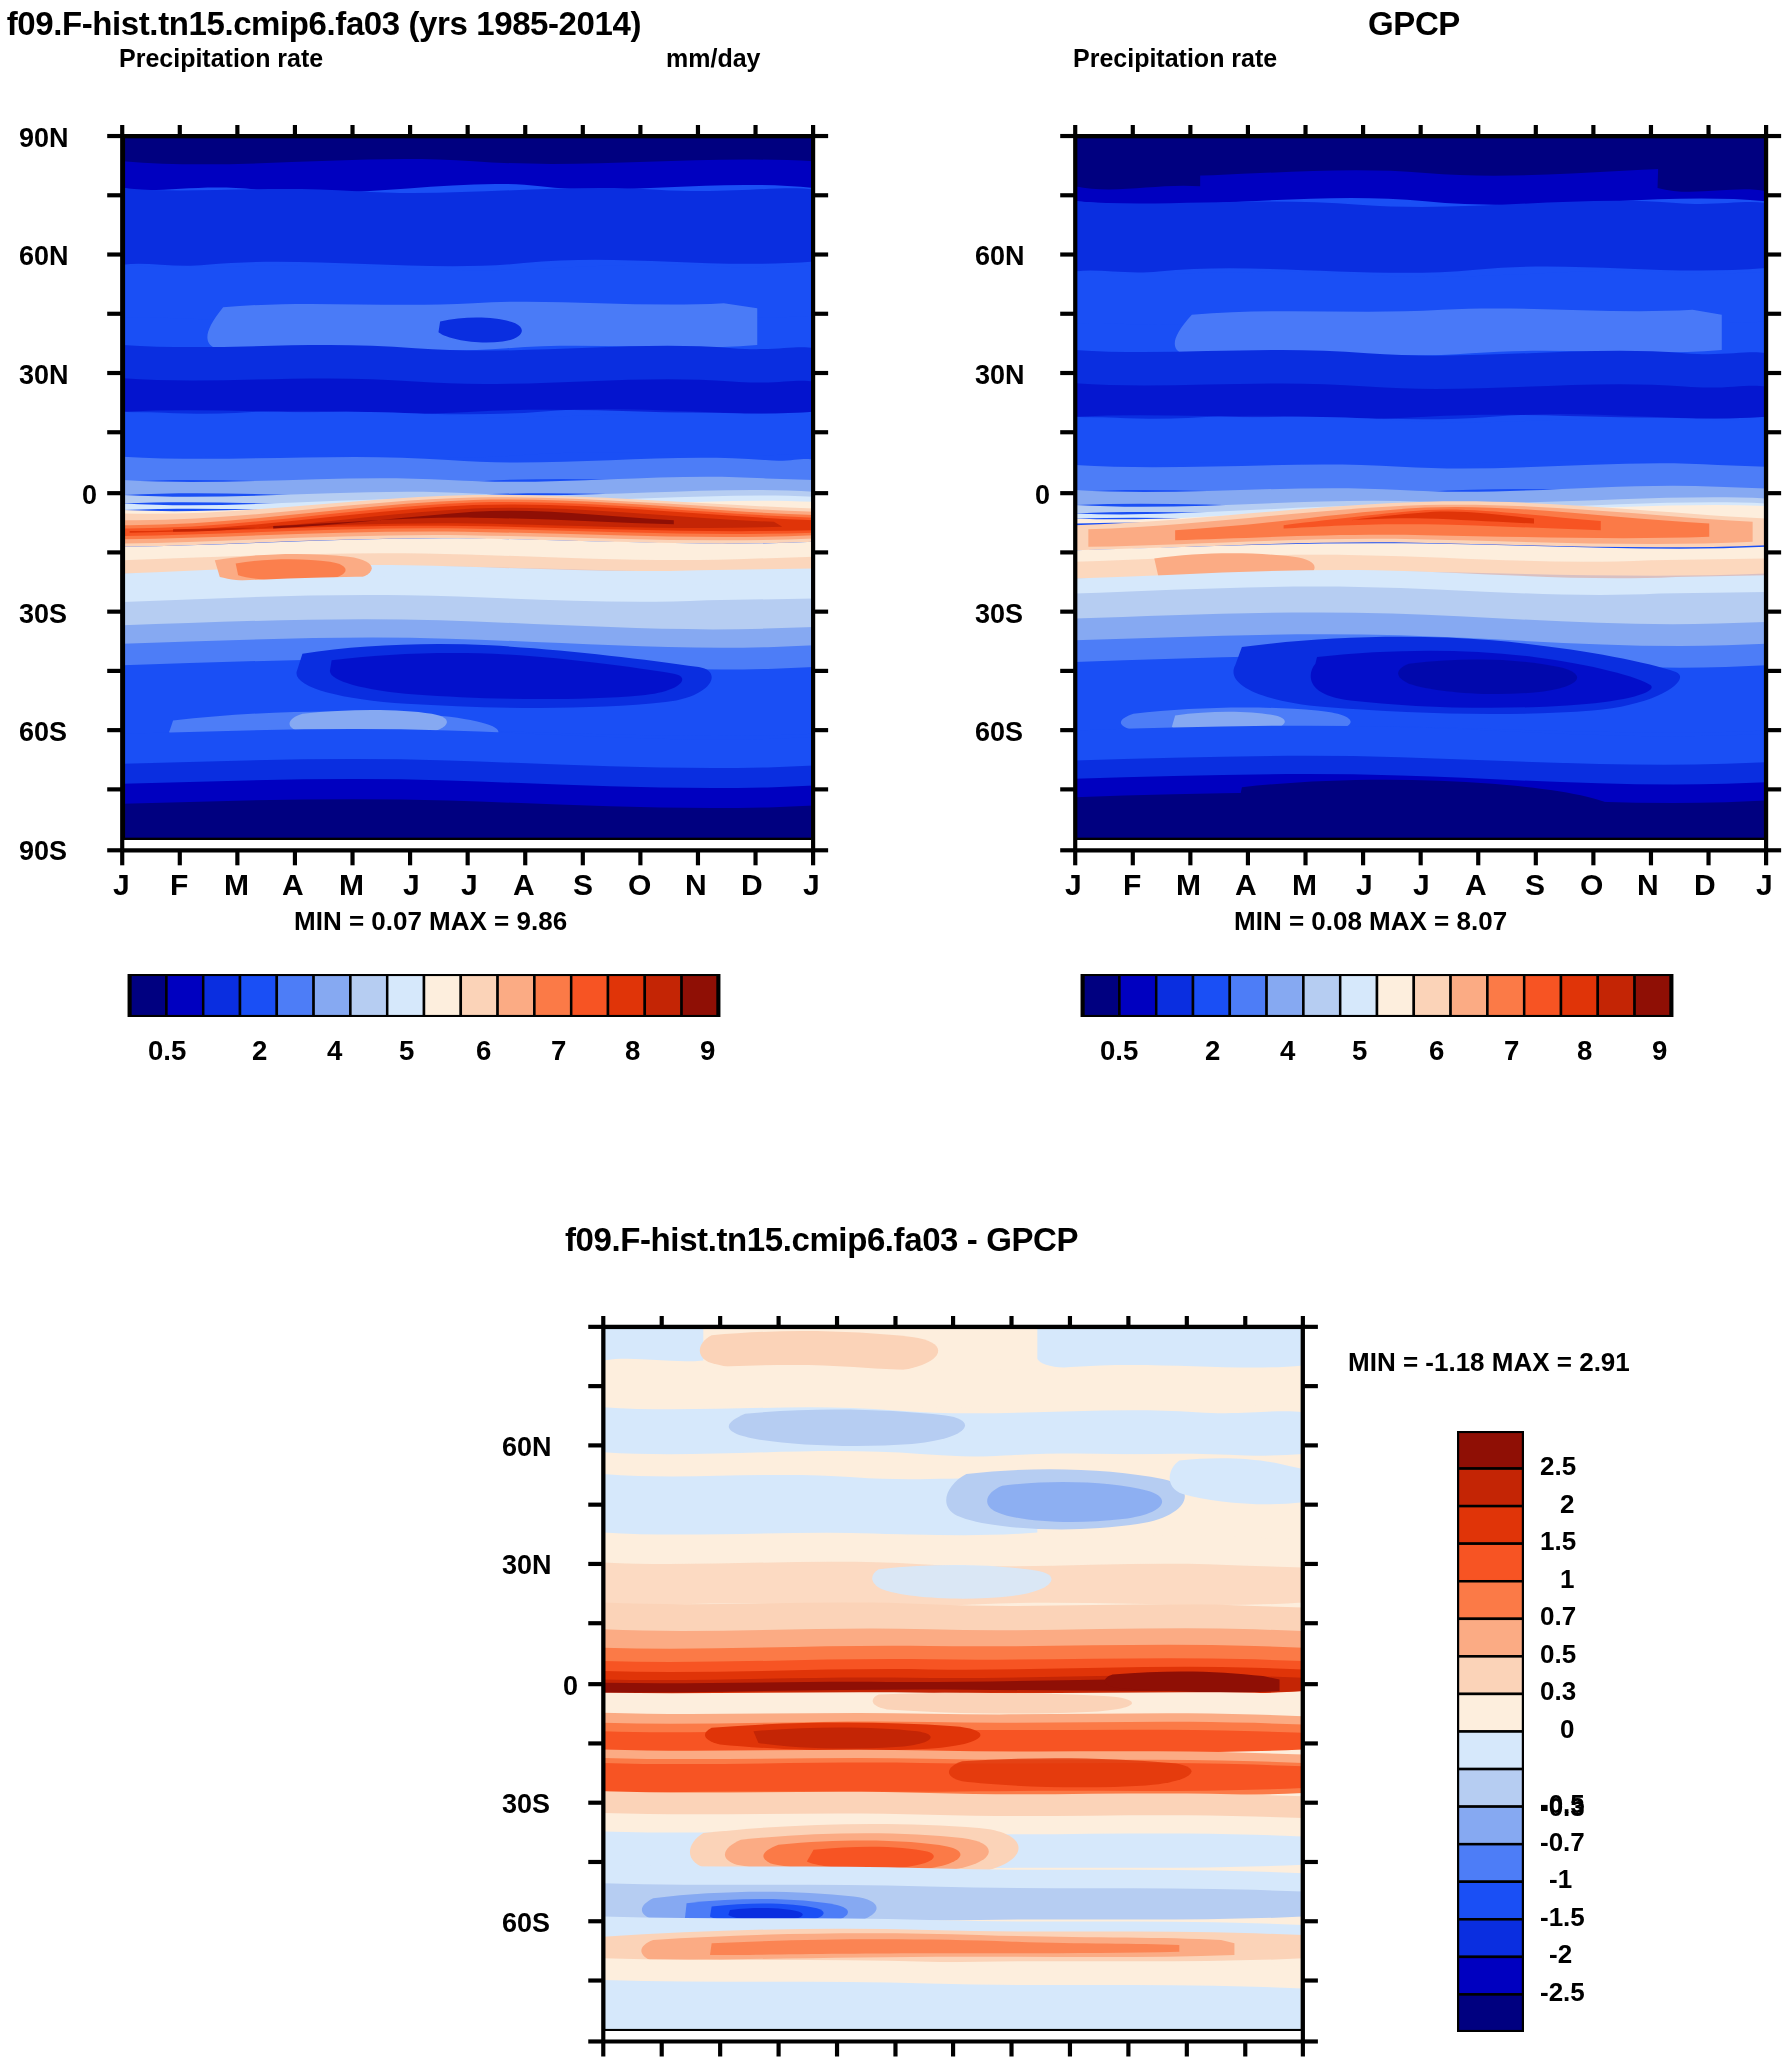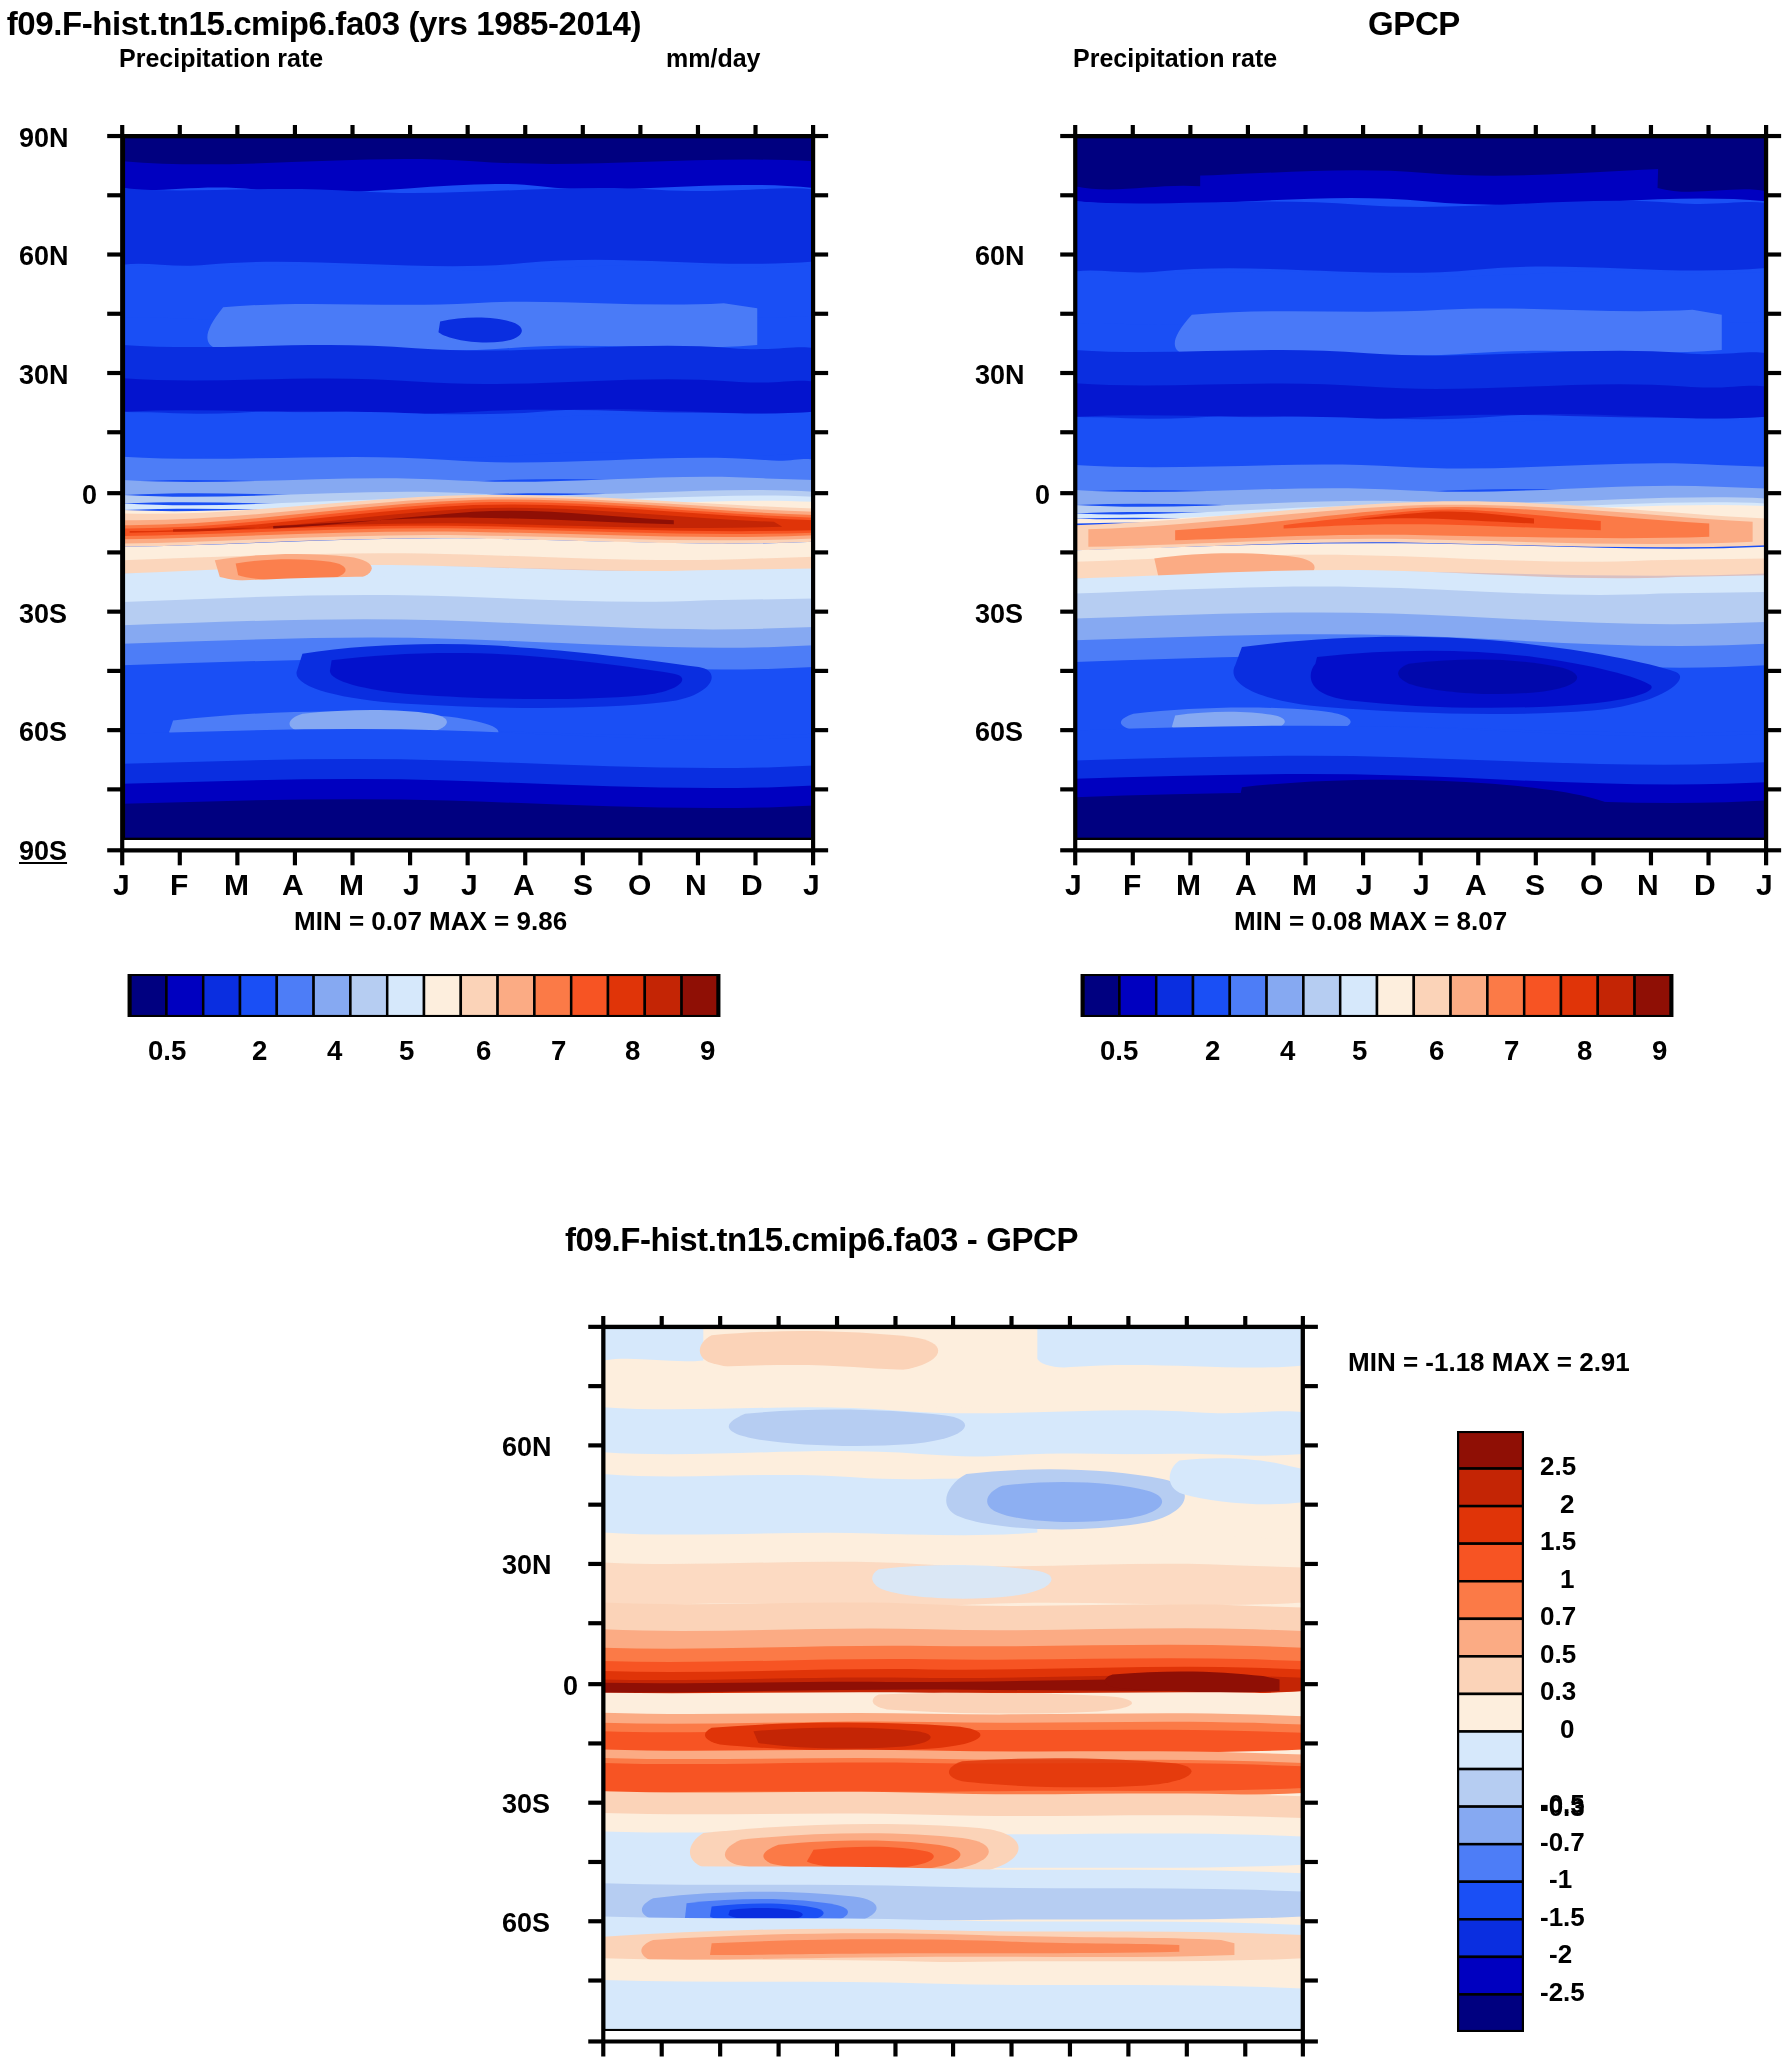--- a/index.html
+++ b/index.html
@@ -155,21 +155,21 @@
     <line x1="875" y1="869" x2="875" y2="887"></line>
   </g>
 </svg>
 
 <div class="t ylab" style="left:19px;top:123px;">90N</div>
 <div class="t ylab" style="left:19px;top:241px;">60N</div>
 <div class="t ylab" style="left:19px;top:360px;">30N</div>
 <div class="t ylab" style="left:82px;top:480px;">0</div>
 <div class="t ylab" style="left:19px;top:599px;">30S</div>
 <div class="t ylab" style="left:19px;top:717px;">60S</div>
-<div class="t ylab" style="left:19px;top:836px;text-decoration:underline;">90S</div>
+<div class="t ylab" style="left:19px;top:836px;">90S</div>
 
 <div class="t xlab" style="left:113px;top:868px;">J</div>
 <div class="t xlab" style="left:170px;top:868px;">F</div>
 <div class="t xlab" style="left:224px;top:868px;">M</div>
 <div class="t xlab" style="left:282px;top:868px;">A</div>
 <div class="t xlab" style="left:339px;top:868px;">M</div>
 <div class="t xlab" style="left:403px;top:868px;">J</div>
 <div class="t xlab" style="left:461px;top:868px;">J</div>
 <div class="t xlab" style="left:513px;top:868px;">A</div>
 <div class="t xlab" style="left:573px;top:868px;">S</div>

